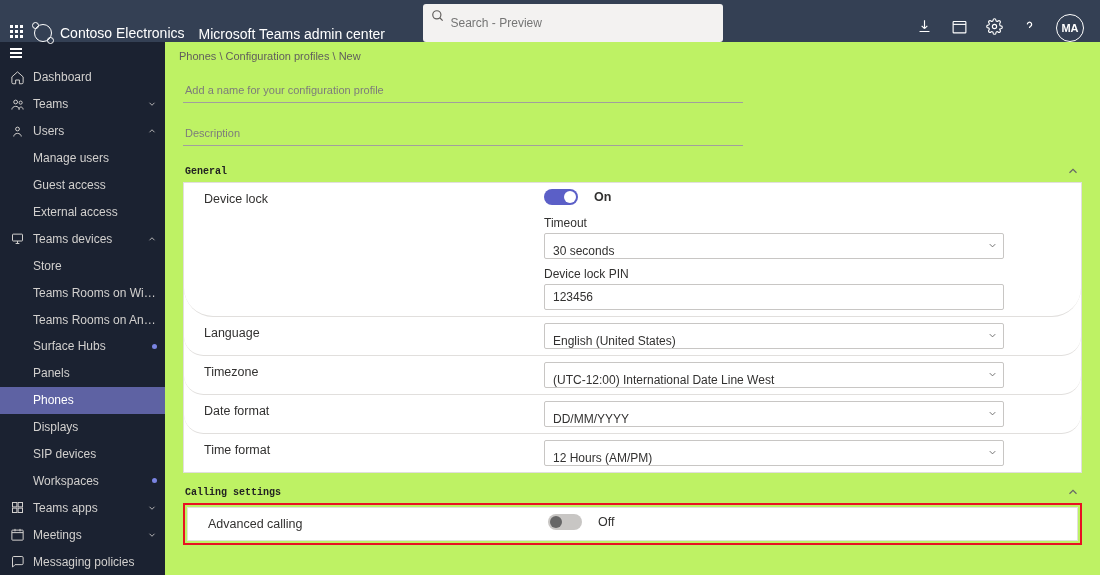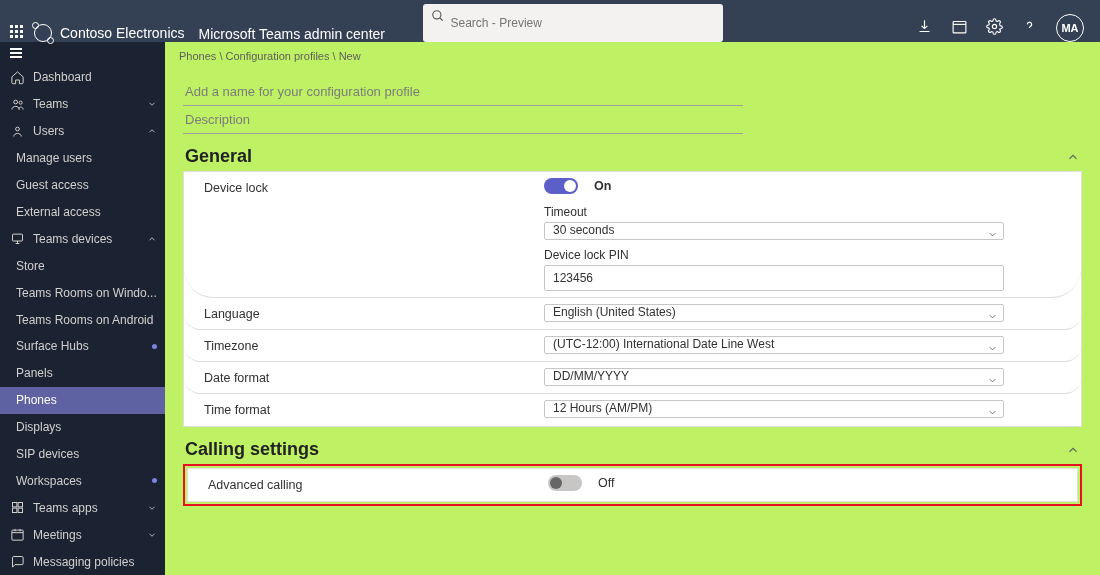--- a/index.html
+++ b/index.html
@@ -121,21 +121,21 @@
       height: 27px;
       padding: 0 8px 0 10px;
       font-size: 12px;
       cursor: pointer;
       position: relative;
     }
     .side-item.active { background: #5e62a3; color: #fff; }
     .side-icon { width: 15px; height: 15px; margin-right: 8px; flex-shrink:0; }
     .side-label { flex: 1; white-space: nowrap; overflow: hidden; text-overflow: ellipsis; }
     .side-chev { width: 10px; height: 10px; }
-    .side-item.sub { padding-left: 16px; }
+    .side-item.sub { padding-left: 33px; }
     .badge-dot {
       width: 5px;
       height: 5px;
       background: #7a84e2;
       border-radius: 50%;
       margin-left: 4px;
     }
     .menu-trigger {
       height: 22px;
       display:flex;
@@ -158,38 +158,40 @@
     }
     .breadcrumb span { color: #605e5c; }
     .breadcrumb a { color: #605e5c; text-decoration: none; }
     .main-inner { padding: 14px 18px 20px; }
     .field-underline {
       width: 560px;
       border: none;
       border-bottom: 1px solid #a19f9d;
       background: transparent;
       padding: 6px 2px;
-      font-size: 13px;
+      font-size: 11px;
       color: #605e5c;
+      margin-bottom: 18px;
       display: block;
     }
     .field-underline::placeholder { color: #7d7c7b; }
 
     .section-header {
       display: flex;
       align-items: center;
       justify-content: space-between;
       margin-top: 12px;
       margin-bottom: 4px;
       padding: 0 2px;
     }
     .section-title {
       font-weight: 700;
-      font-size: 18px;
+      font-size: 10px;
       color: #222;
+      font-family: Liberation Mono, monospace;
     }
     .chev-up {
       color: #666;
       width: 14px;
       height: 14px;
     }
 
     .panel {
       background: #fff;
       border: 1px solid #e1dfdd;
@@ -253,29 +255,29 @@
       padding: 0 8px;
       font-size: 12px;
       color: #323130;
     }
     .select-row {
       position: relative;
       width: 460px;
     }
     .fake-select {
       width: 100%;
-      height: 18px;
+      height: 26px;
       border: 1px solid #c8c6c4;
       border-radius: 2px;
       background: #fff;
       padding: 0 24px 0 8px;
       font-size: 12px;
       color: #323130;
       display: flex;
-      align-items: flex-start;
+      align-items: flex-end;
       cursor: pointer;
     }
     .select-chev {
       position: absolute;
       right: 6px;
       top: 7px;
       width: 11px;
       height: 11px;
       color: #666;
     }

